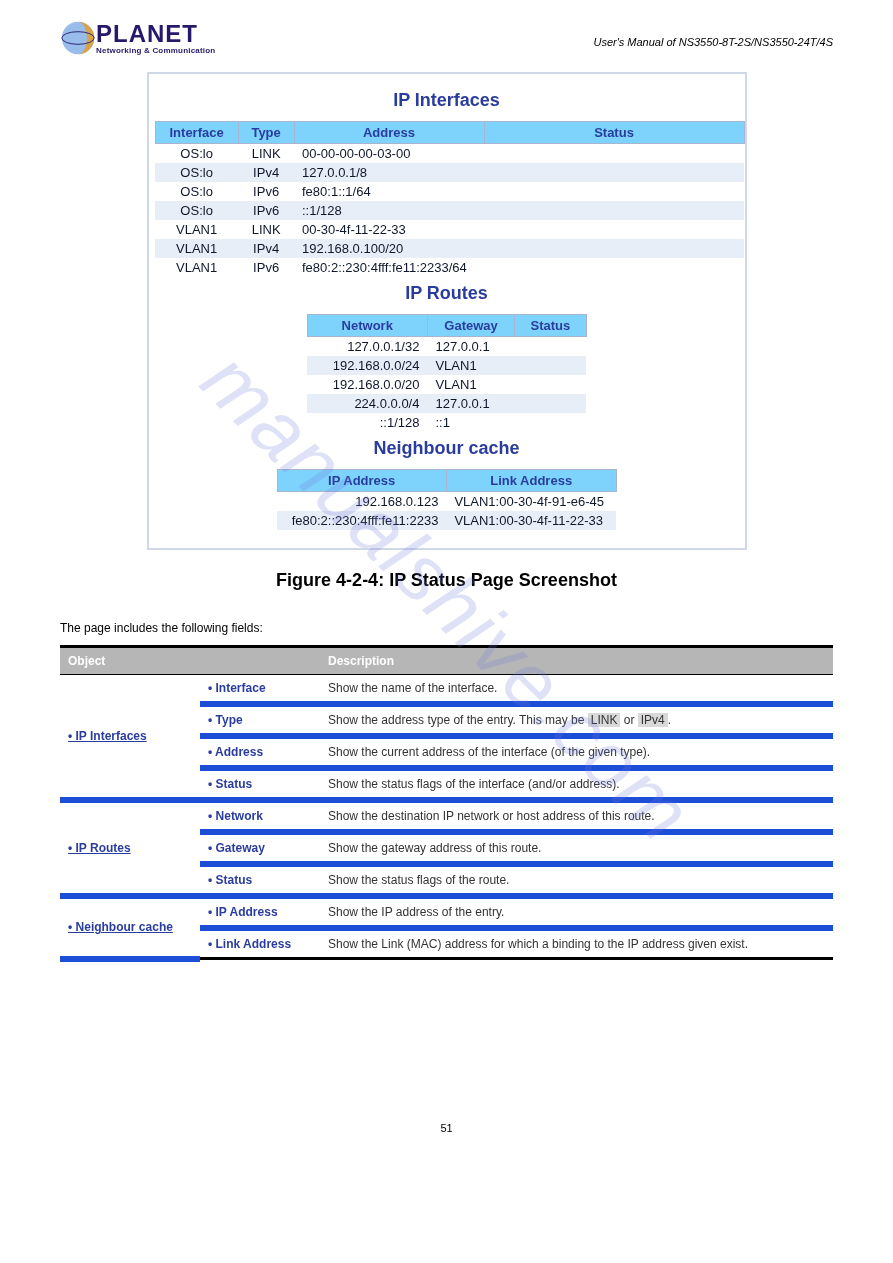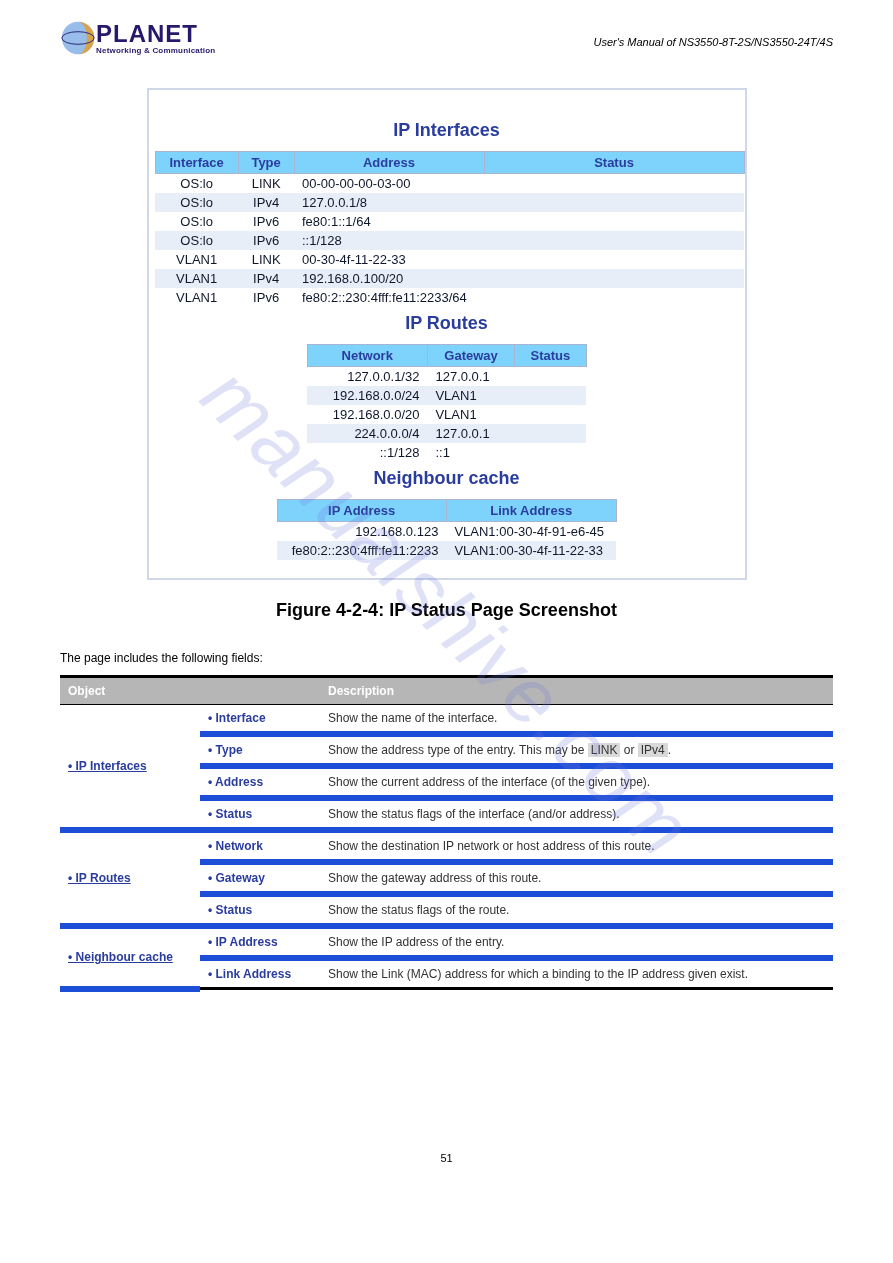--- a/index.html
+++ b/index.html
@@ -39,28 +39,28 @@
     color: #27186b;
     font-weight: bold;
     letter-spacing: 0.2px;
     margin-top: 1px;
   }
   .manual-title {
     text-align: right;
     font-size: 11px;
     font-style: italic;
     margin-top: -30px;
-    margin-bottom: 40px;
+    margin-bottom: 24px;
   }
   
   .shot-wrap {
     border: 2px solid #d0d8e8;
     margin: 8px auto;
     width: 600px;
-    padding: 24px 6px 18px 6px;
+    padding: 10px 6px 18px 6px;
     background:#fff;
   }
   .sec-title {
     text-align: center;
     color: #2a3d9e;
     font-weight: bold;
     font-size: 18px;
     margin: 6px 0 10px 0;
   }
   .ui-table {

